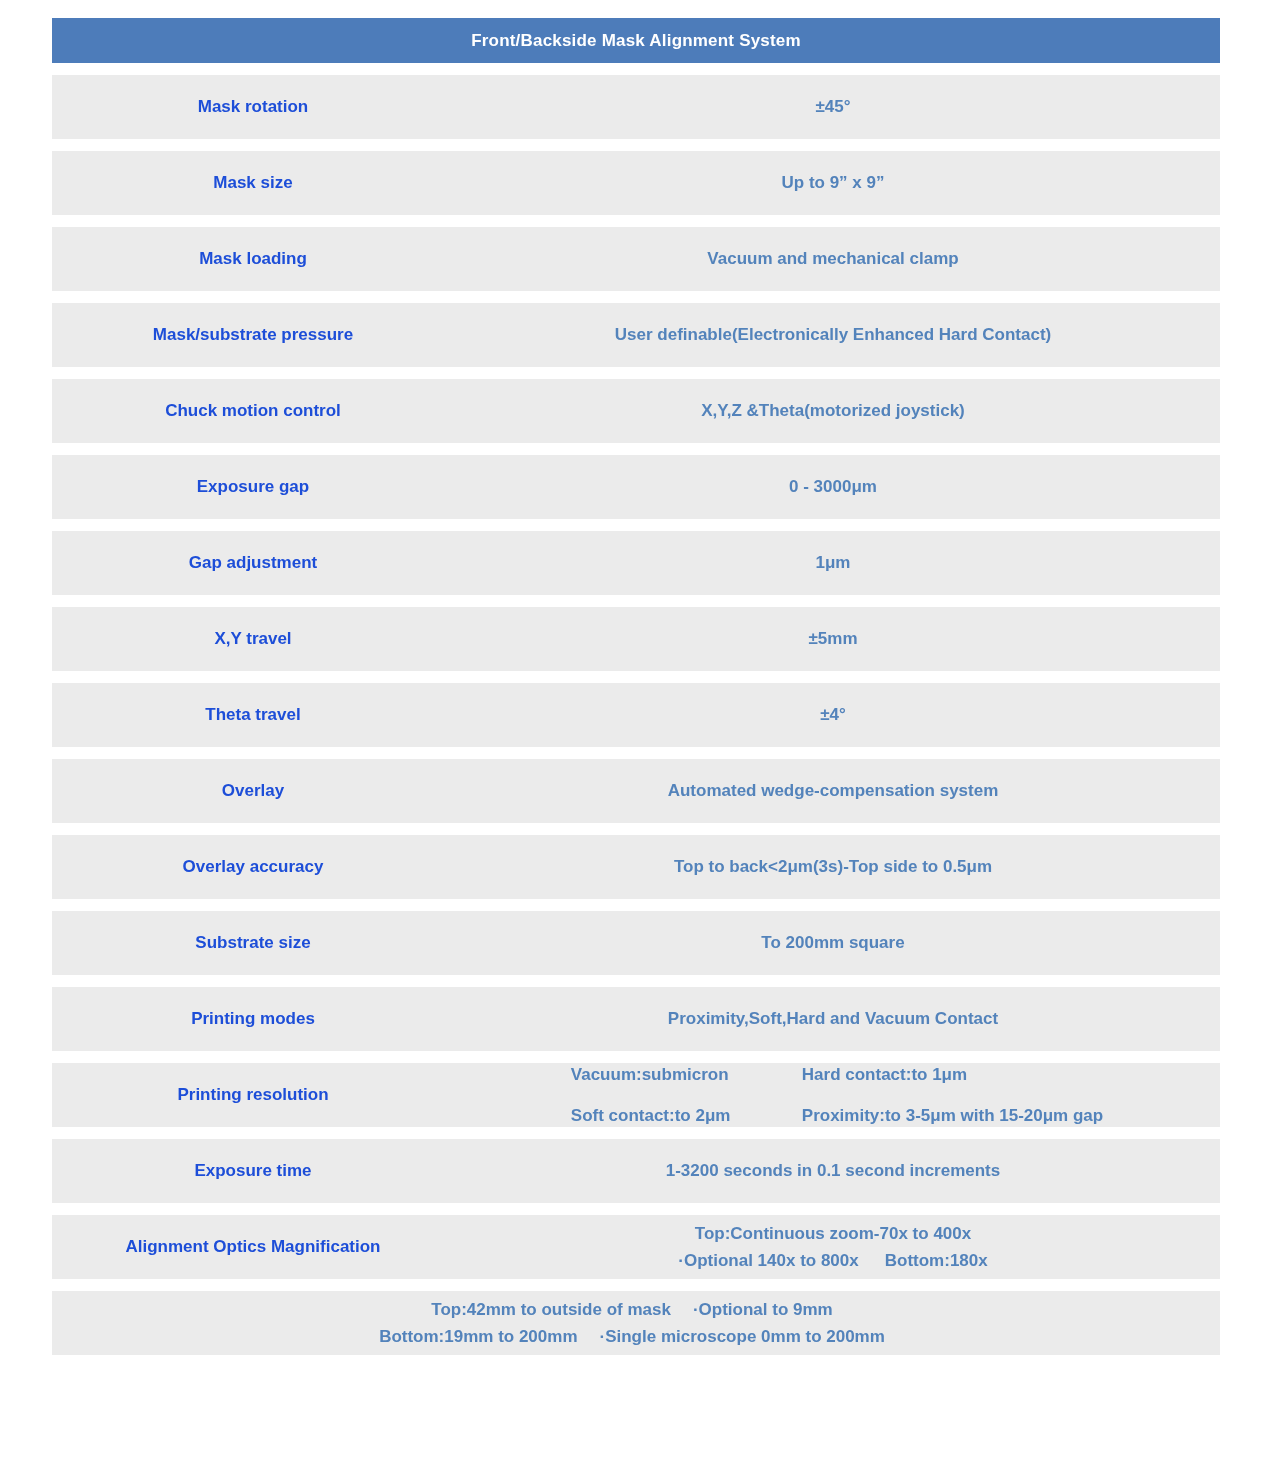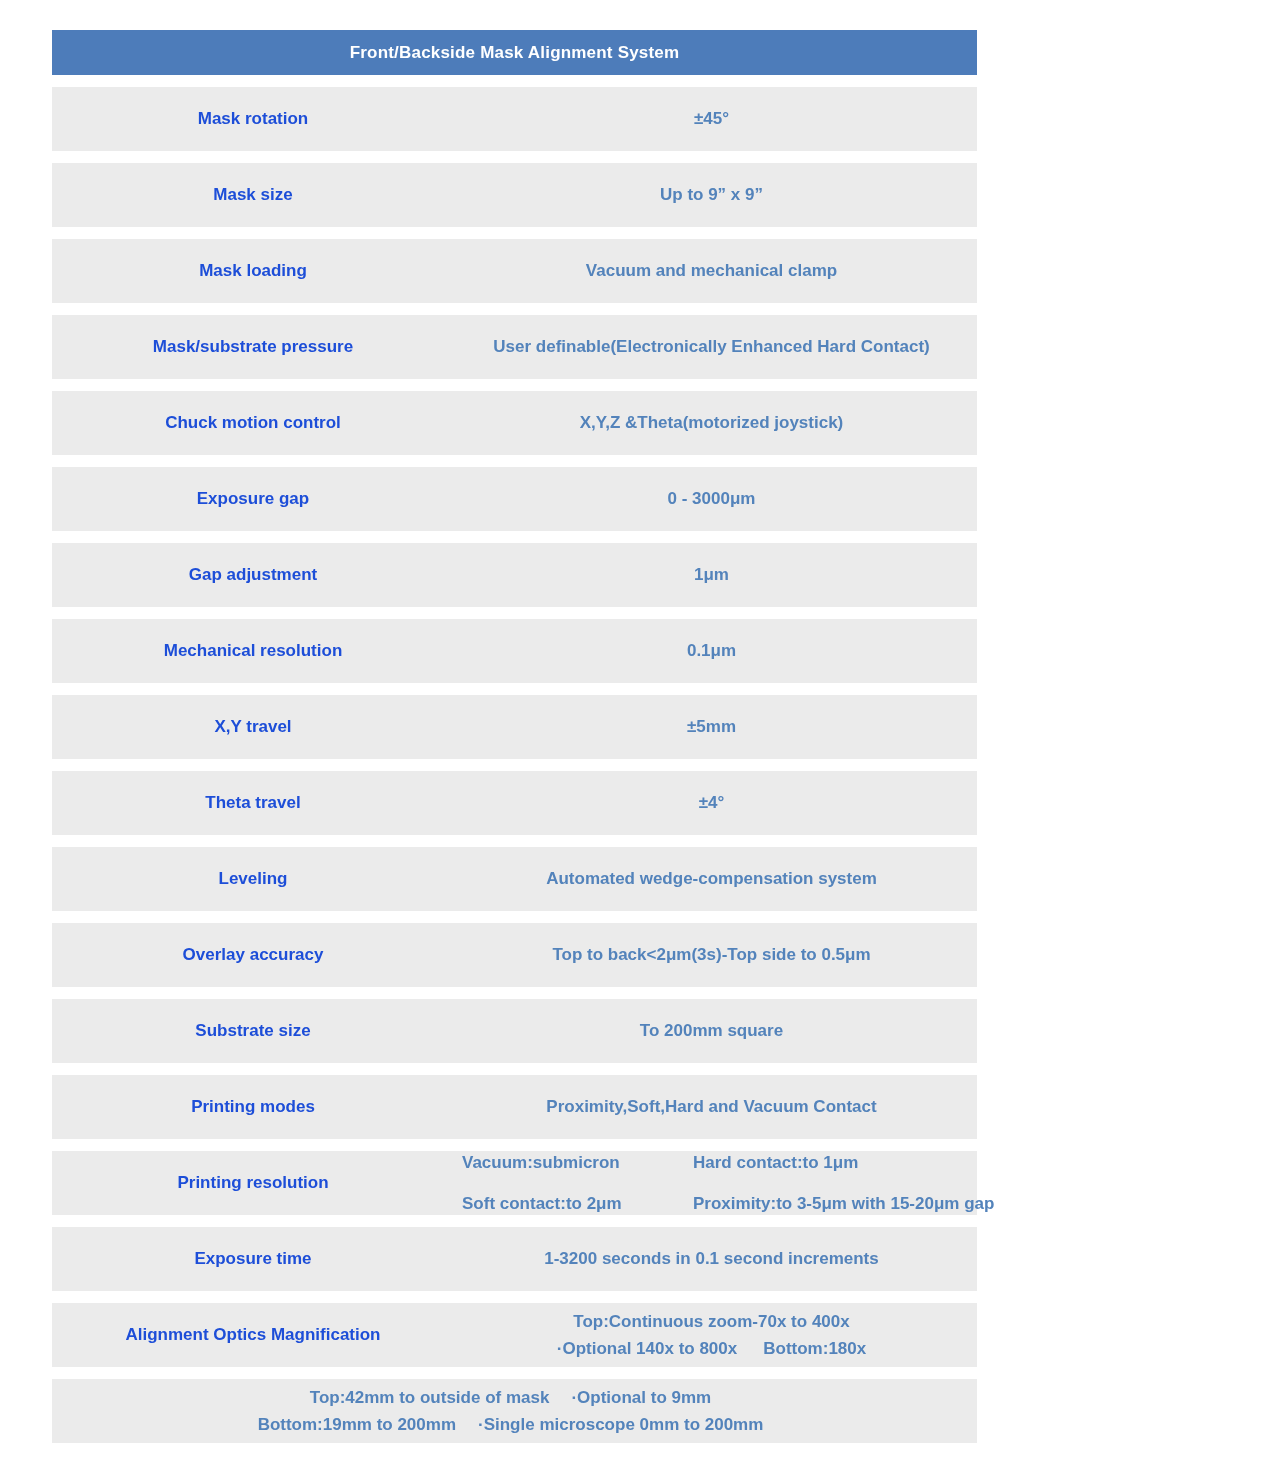--- a/index.html
+++ b/index.html
@@ -9,22 +9,22 @@
   }
   body {
     width: 1273px;
     height: 1482px;
     font-family: "Liberation Sans", sans-serif;
     overflow: hidden;
   }
   #spec-table {
     position: absolute;
     left: 52px;
-    top: 30px;
-    width: 925px;
+    top: 18px;
+    width: 1168px;
     border-radius: 8px;
   }
   .table-header {
     background: #4d7cba;
     color: #ffffff;
     font-size: 17px;
     font-weight: bold;
     text-align: center;
     height: 45px;
     line-height: 45px;
@@ -118,33 +118,29 @@
       </div>
       <div class="spec-row">
         <div class="cell-label">Exposure gap</div>
         <div class="cell-value">0 - 3000μm</div>
       </div>
       <div class="spec-row">
         <div class="cell-label">Gap adjustment</div>
         <div class="cell-value">1μm</div>
       </div>
       <div class="spec-row">
-        <div class="cell-label">Mechanical resolution</div>
-        <div class="cell-value">0.1μm</div>
-      </div>
-      <div class="spec-row">
         <div class="cell-label">X,Y travel</div>
         <div class="cell-value">±5mm</div>
       </div>
       <div class="spec-row">
         <div class="cell-label">Theta travel</div>
         <div class="cell-value">±4°</div>
       </div>
       <div class="spec-row">
-        <div class="cell-label">Leveling</div>
+        <div class="cell-label">Overlay</div>
         <div class="cell-value">Automated wedge-compensation system</div>
       </div>
       <div class="spec-row">
         <div class="cell-label">Overlay accuracy</div>
         <div class="cell-value">Top to back&lt;2μm(3s)-Top side to 0.5μm</div>
       </div>
       <div class="spec-row">
         <div class="cell-label">Substrate size</div>
         <div class="cell-value">To 200mm square</div>
       </div>

